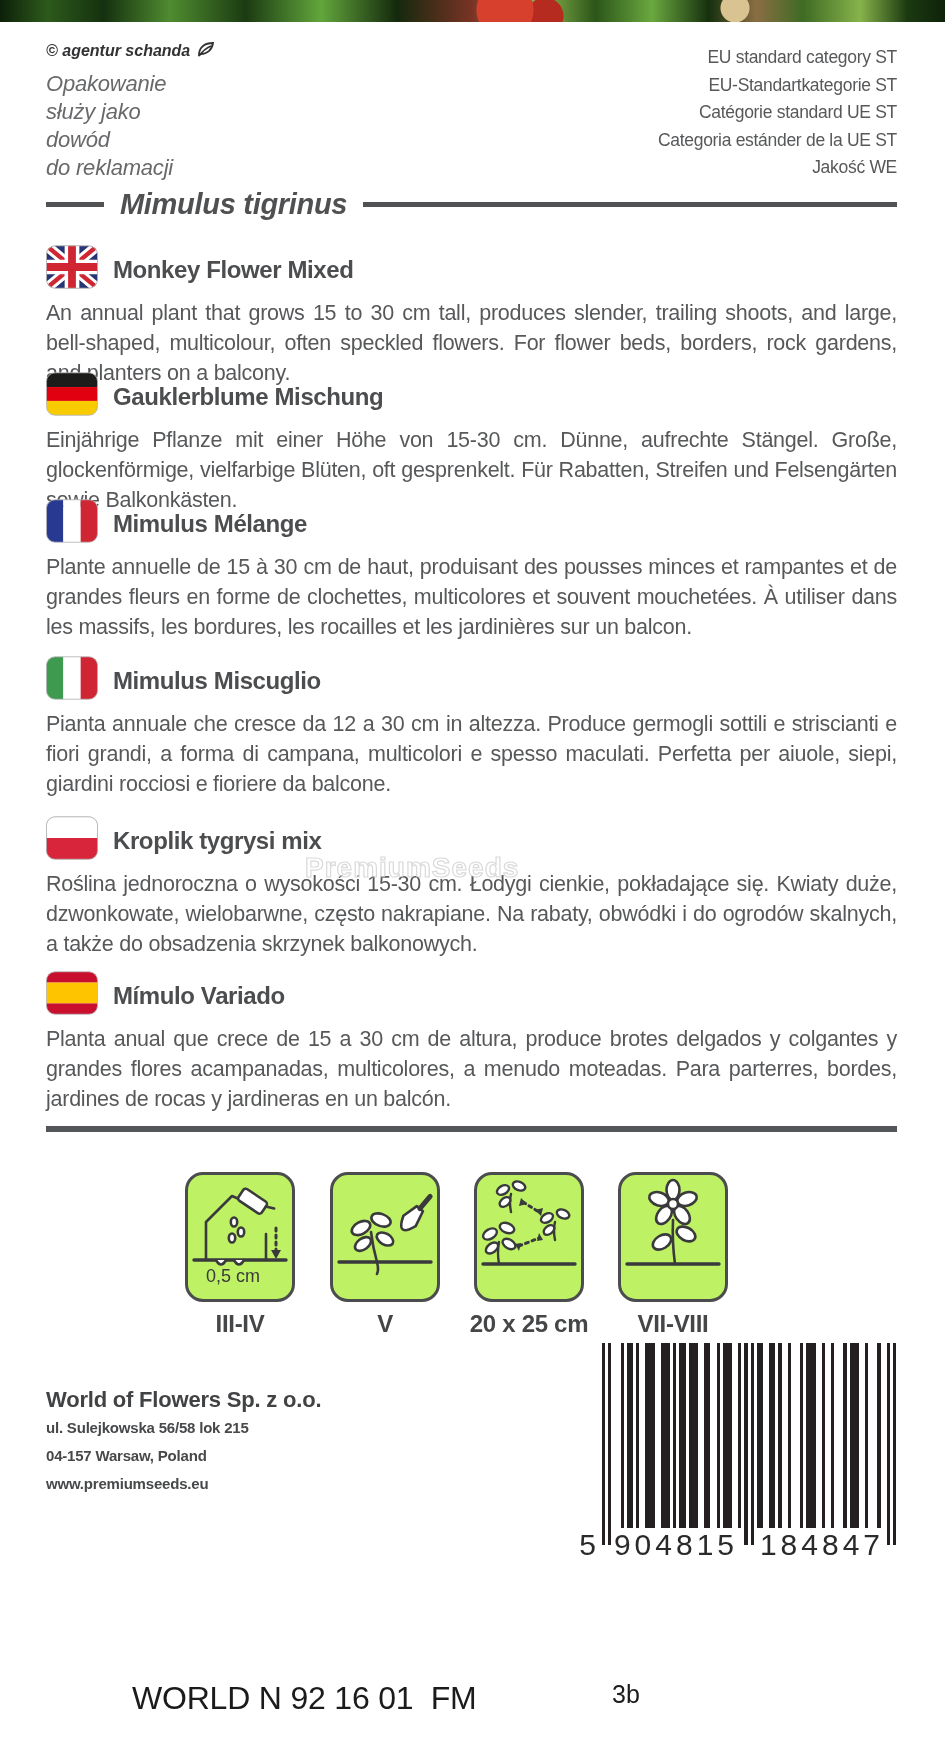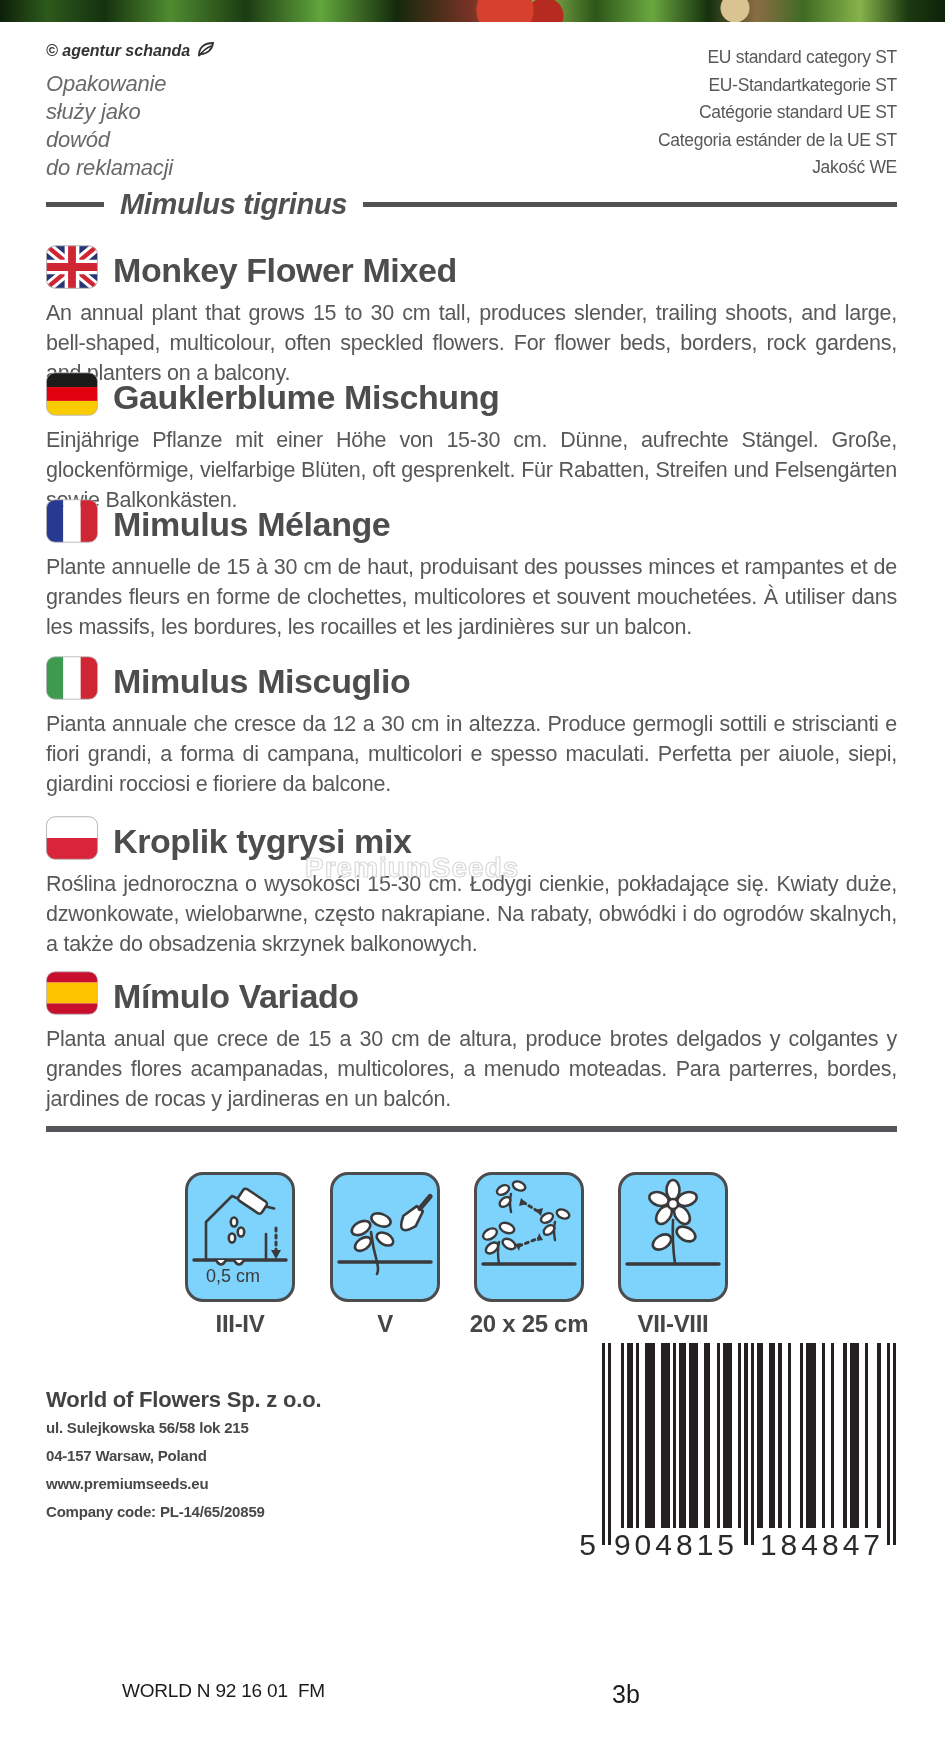--- a/index.html
+++ b/index.html
@@ -25,51 +25,51 @@
   #title-row{position:absolute;left:46px;top:188px;width:851px;display:flex;align-items:center;}
   .title-rule{height:5px;background:#515254;}
   #title-rule-left{width:58px;}
   #title-rule-right{flex:1;}
   #page-title{font-size:29px;font-weight:bold;font-style:italic;color:#4f5052;
      margin:0 16px;letter-spacing:-0.3px;white-space:nowrap;}
   
   .section{position:absolute;left:46px;width:851px;}
   .section-head{display:flex;align-items:center;height:44px;}
   .flag{width:52px;height:44px;flex:0 0 52px;}
-  .section-heading{font-size:34px;font-weight:bold;color:#4c4d4f;margin-left:15px;
+  .section-heading{font-size:24px;font-weight:bold;color:#4c4d4f;margin-left:15px;
      letter-spacing:-0.4px;white-space:nowrap;margin-top:6px;}
   .section-body{margin-top:9px;font-size:21.5px;line-height:30px;text-align:justify;
      color:#57585a;letter-spacing:-0.25px;}
   #watermark{position:absolute;left:305px;top:852px;width:420px;font-size:28px;font-weight:600;
      color:rgba(255,255,255,0.55);-webkit-text-stroke:1.2px rgba(185,185,185,0.55);
      letter-spacing:1px;pointer-events:none;z-index:3;}
   
   #divider-rule{position:absolute;left:46px;top:1126px;width:851px;height:6px;background:#55565(8);
      background:#55565a;}
   
   .picto-box{position:absolute;top:1172px;width:110px;height:130px;border:3px solid #4b4c4e;
-     border-radius:18px;box-sizing:border-box;background:#7dd3fc;}
+     border-radius:18px;box-sizing:border-box;background:#bef264;}
   .picto-label{position:absolute;top:1310px;width:200px;text-align:center;font-size:24px;
      font-weight:bold;color:#454648;letter-spacing:-0.3px;}
   
   #company-block{position:absolute;left:46px;top:1346px;line-height:28px;color:#47484a;}
   #company-name{font-size:22px;font-weight:bold;color:#414244;letter-spacing:-0.2px;margin-top:40px;}
   .company-line{font-size:15px;font-weight:bold;letter-spacing:-0.2px;}
   
   #barcode{position:absolute;left:602px;top:1343px;width:296px;height:215px;}
   #barcode-bars{position:absolute;left:0;top:0;width:296px;height:202px;}
   .bc-bar{position:absolute;top:0;width:3.2px;height:185px;background:#241f20;}
   .bc-guard{height:202px;}
   .bc-digit{position:absolute;top:1528px;font-size:30px;color:#2a2a2a;letter-spacing:4px;
      font-family:"Liberation Sans",sans-serif;}
   #bc-digit-first{left:556px;width:40px;text-align:right;letter-spacing:0;}
   #bc-digit-left{left:606px;width:140px;text-align:center;}
   #bc-digit-right{left:752px;width:140px;text-align:center;}
   
-  #footer-batch{position:absolute;left:122px;top:1680px;font-size:19px;color:#1b1b1b;
+  #footer-batch{position:absolute;left:132px;top:1680px;font-size:32px;color:#1b1b1b;
      white-space:pre;letter-spacing:-0.2px;}
   #footer-code{position:absolute;left:612px;top:1680px;font-size:25px;color:#1b1b1b;}
   .picto-svg{display:block;margin:1px auto;}
   svg text{font-family:"Liberation Sans",sans-serif;}
 </style>
 </head>
 <body>
 
 <div id="page">
 
@@ -315,21 +315,20 @@
   <div class="picto-label" style="left:140px">III-IV</div>
   <div class="picto-label" style="left:285px">V</div>
   <div class="picto-label" style="left:429px">20 x 25 cm</div>
   <div class="picto-label" style="left:573px">VII-VIII</div>
 
   <div id="company-block">
     <div id="company-name">World of Flowers Sp. z o.o.</div>
     <div class="company-line">ul. Sulejkowska 56/58 lok 215</div>
     <div class="company-line">04-157 Warsaw, Poland</div>
     <div class="company-line">www.premiumseeds.eu</div>
-    <div class="company-line">Company code: PL-14/65/20859</div>
   </div>
 
   <div id="barcode">
     <div id="barcode-bars">
         <div class="bc-bar bc-guard" style="left: 0px;"></div>
         <div class="bc-bar bc-guard" style="left: 6.19px;"></div>
         <div class="bc-bar" style="left: 18.57px;"></div>
         <div class="bc-bar" style="left: 24.76px;"></div>
         <div class="bc-bar" style="left: 27.86px;"></div>
         <div class="bc-bar" style="left: 34.05px;"></div>

